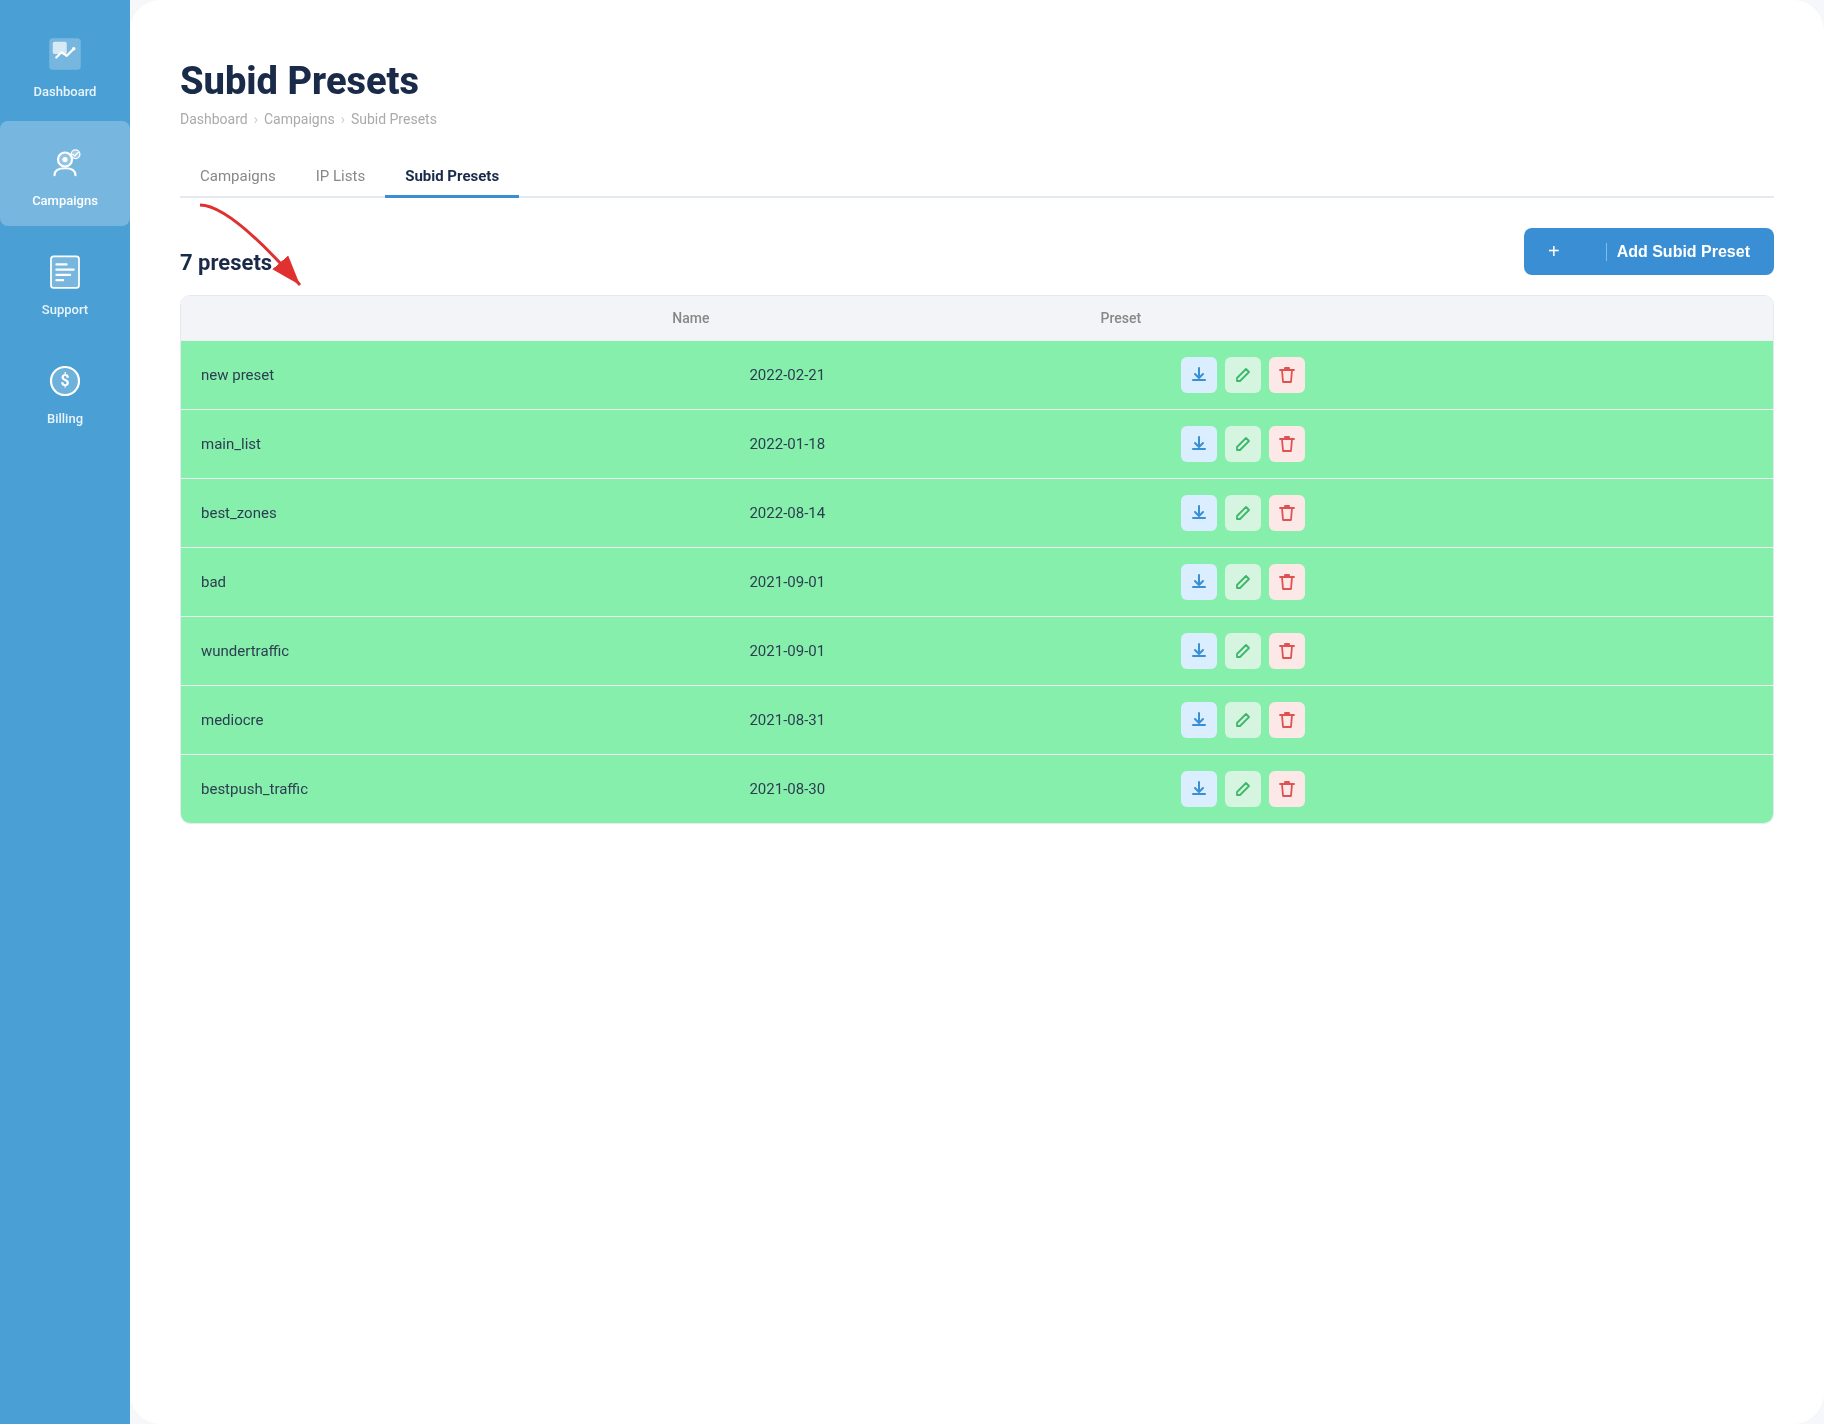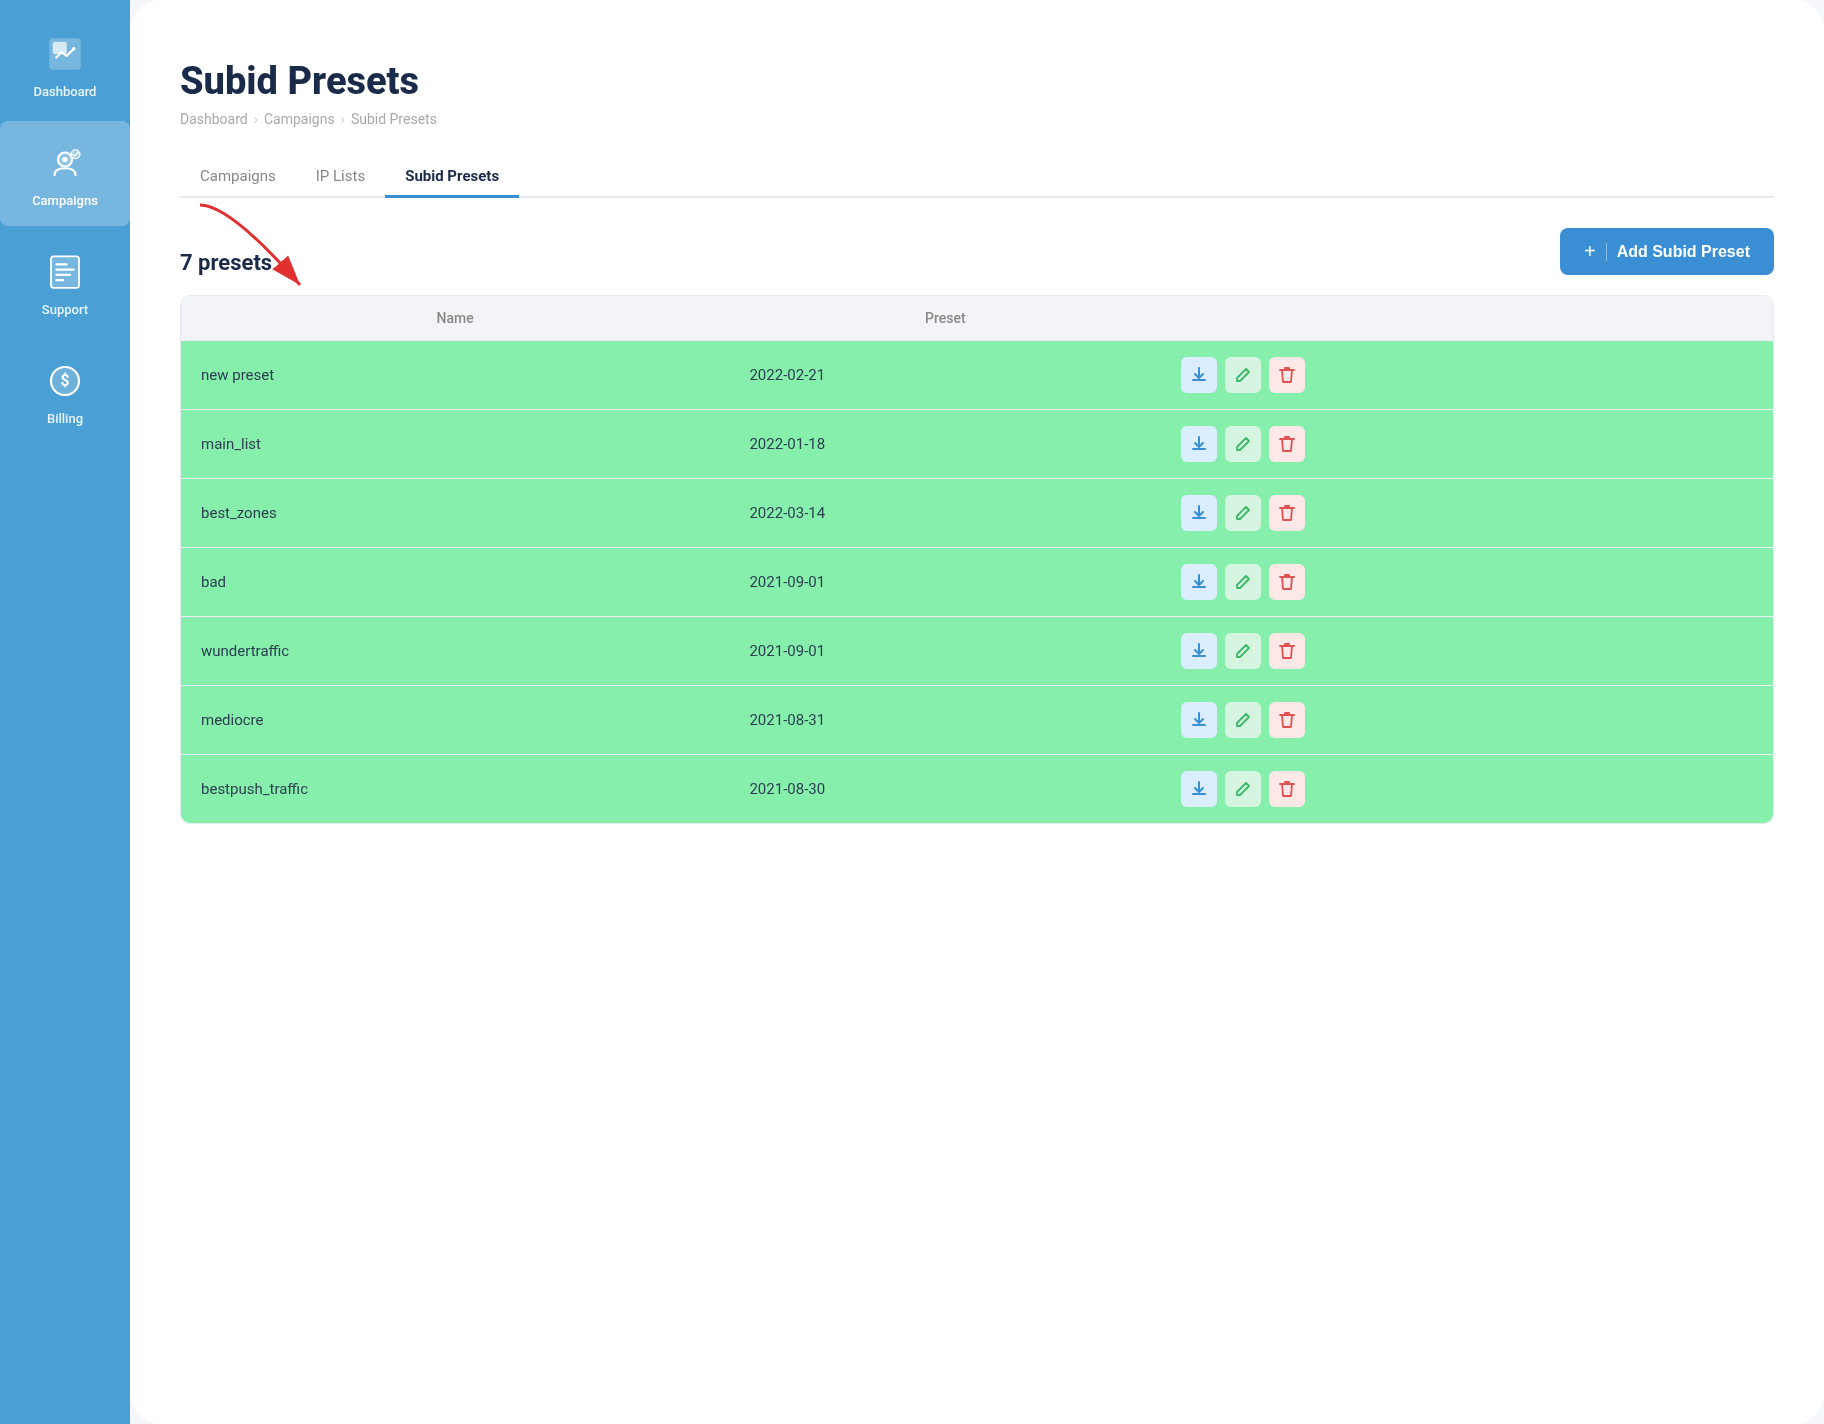--- a/index.html
+++ b/index.html
@@ -108,38 +108,39 @@
       font-size: 16px;
       font-weight: 600;
       cursor: pointer;
       display: flex;
       align-items: center;
       gap: 10px;
     }
     .add-btn .plus-sep {
       border-left: 1px solid rgba(255,255,255,0.4);
       padding-left: 10px;
+      margin-left: 36px;
     }
 
     
     .table-container {
       border: 1px solid #e5e9f0;
       border-radius: 10px;
       overflow: hidden;
     }
     table {
       width: 100%;
       border-collapse: collapse;
     }
     thead tr {
       background: #f2f4f7;
     }
     thead th {
       padding: 14px 20px;
-      text-align: center;
+      text-align: right;
       font-size: 14px;
       color: #888;
       font-weight: 500;
     }
     tbody tr {
       border-top: 1px solid #eef0f4;
       background: #86efac;
     }
     tbody td {
       padding: 16px 20px;
@@ -319,21 +320,21 @@
                 <button class="action-btn delete">
                   <svg width="16" height="18" viewBox="0 0 16 18" fill="none">
                     <path d="M1 4h14M6 4V2h4v2M13 4l-1 12H4L3 4" stroke="#e05252" stroke-width="1.8" stroke-linecap="round" stroke-linejoin="round"></path>
                   </svg>
                 </button>
               </div>
             </td>
           </tr>
           <tr>
             <td>best_zones</td>
-            <td>2022-03-14</td>
+            <td>2022-08-14</td>
             <td>
               <div class="actions">
                 <button class="action-btn download">
                   <svg width="18" height="18" viewBox="0 0 18 18" fill="none">
                     <path d="M9 2v9M5 8l4 4 4-4M3 14h12" stroke="#3a8fd4" stroke-width="2" stroke-linecap="round" stroke-linejoin="round"></path>
                   </svg>
                 </button>
                 <button class="action-btn edit">
                   <svg width="16" height="16" viewBox="0 0 16 16" fill="none">
                     <path d="M11 2l3 3-9 9H2v-3L11 2z" stroke="#3db86a" stroke-width="1.8" stroke-linecap="round" stroke-linejoin="round"></path>

